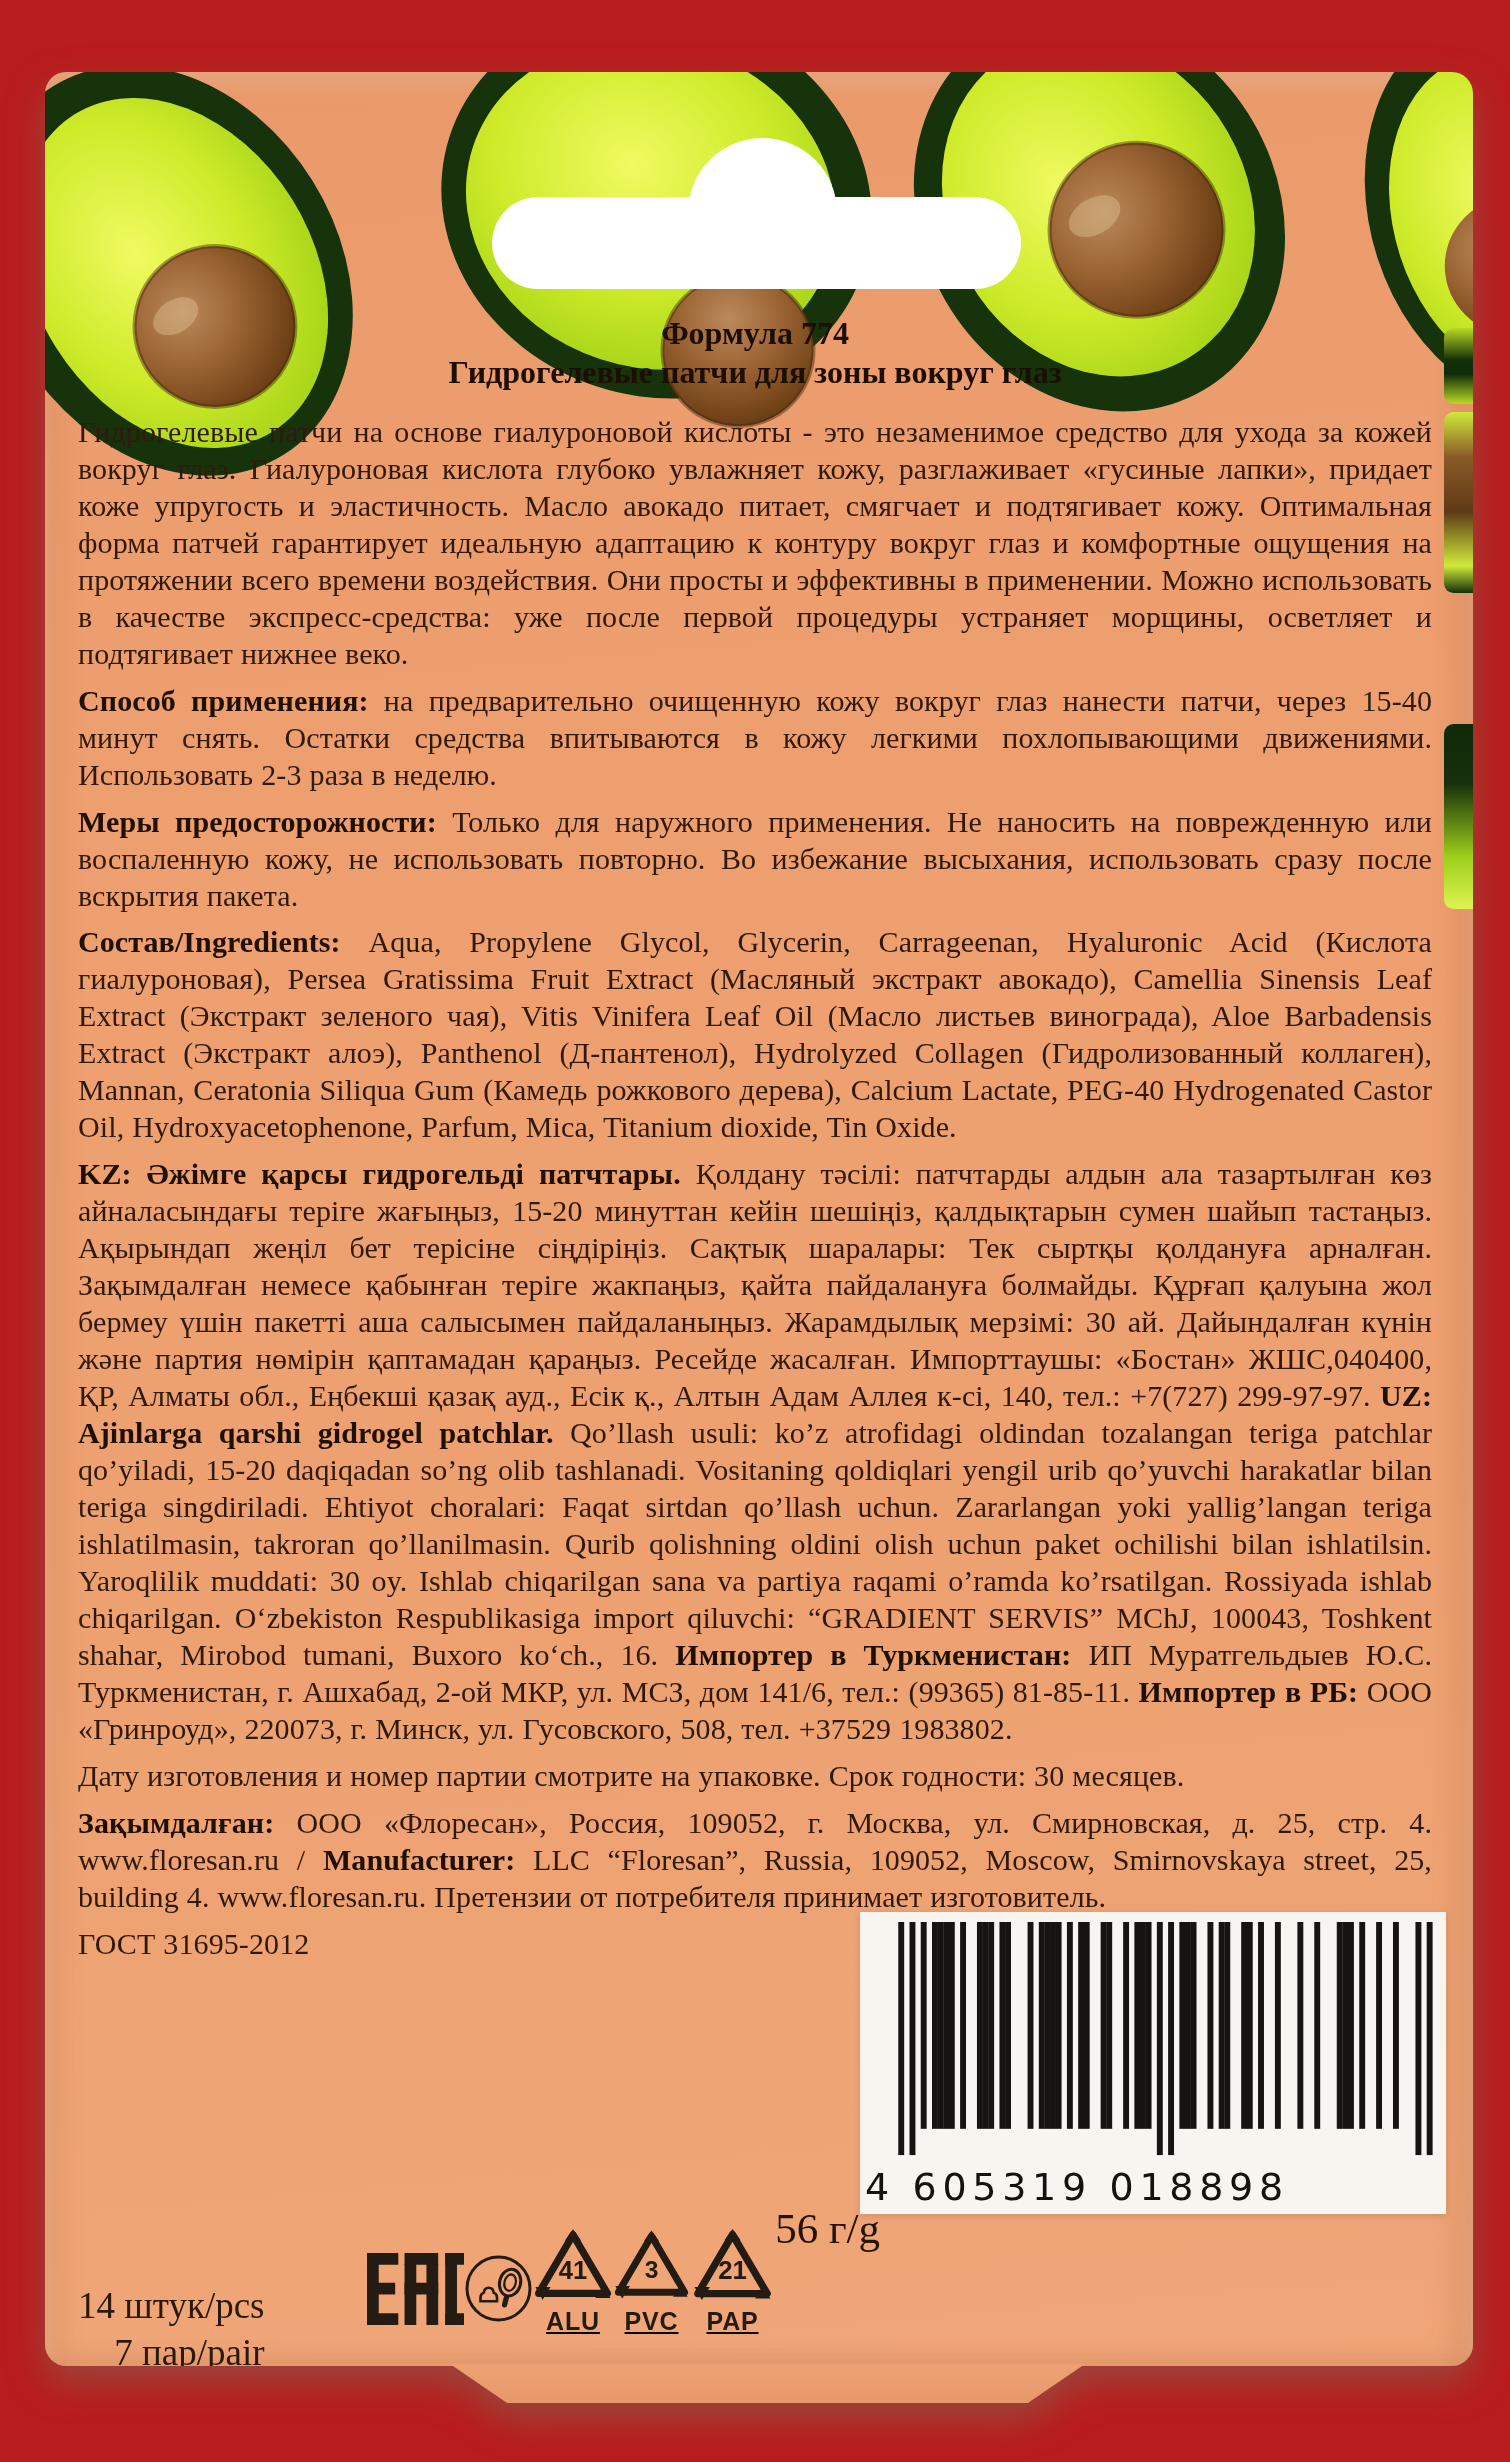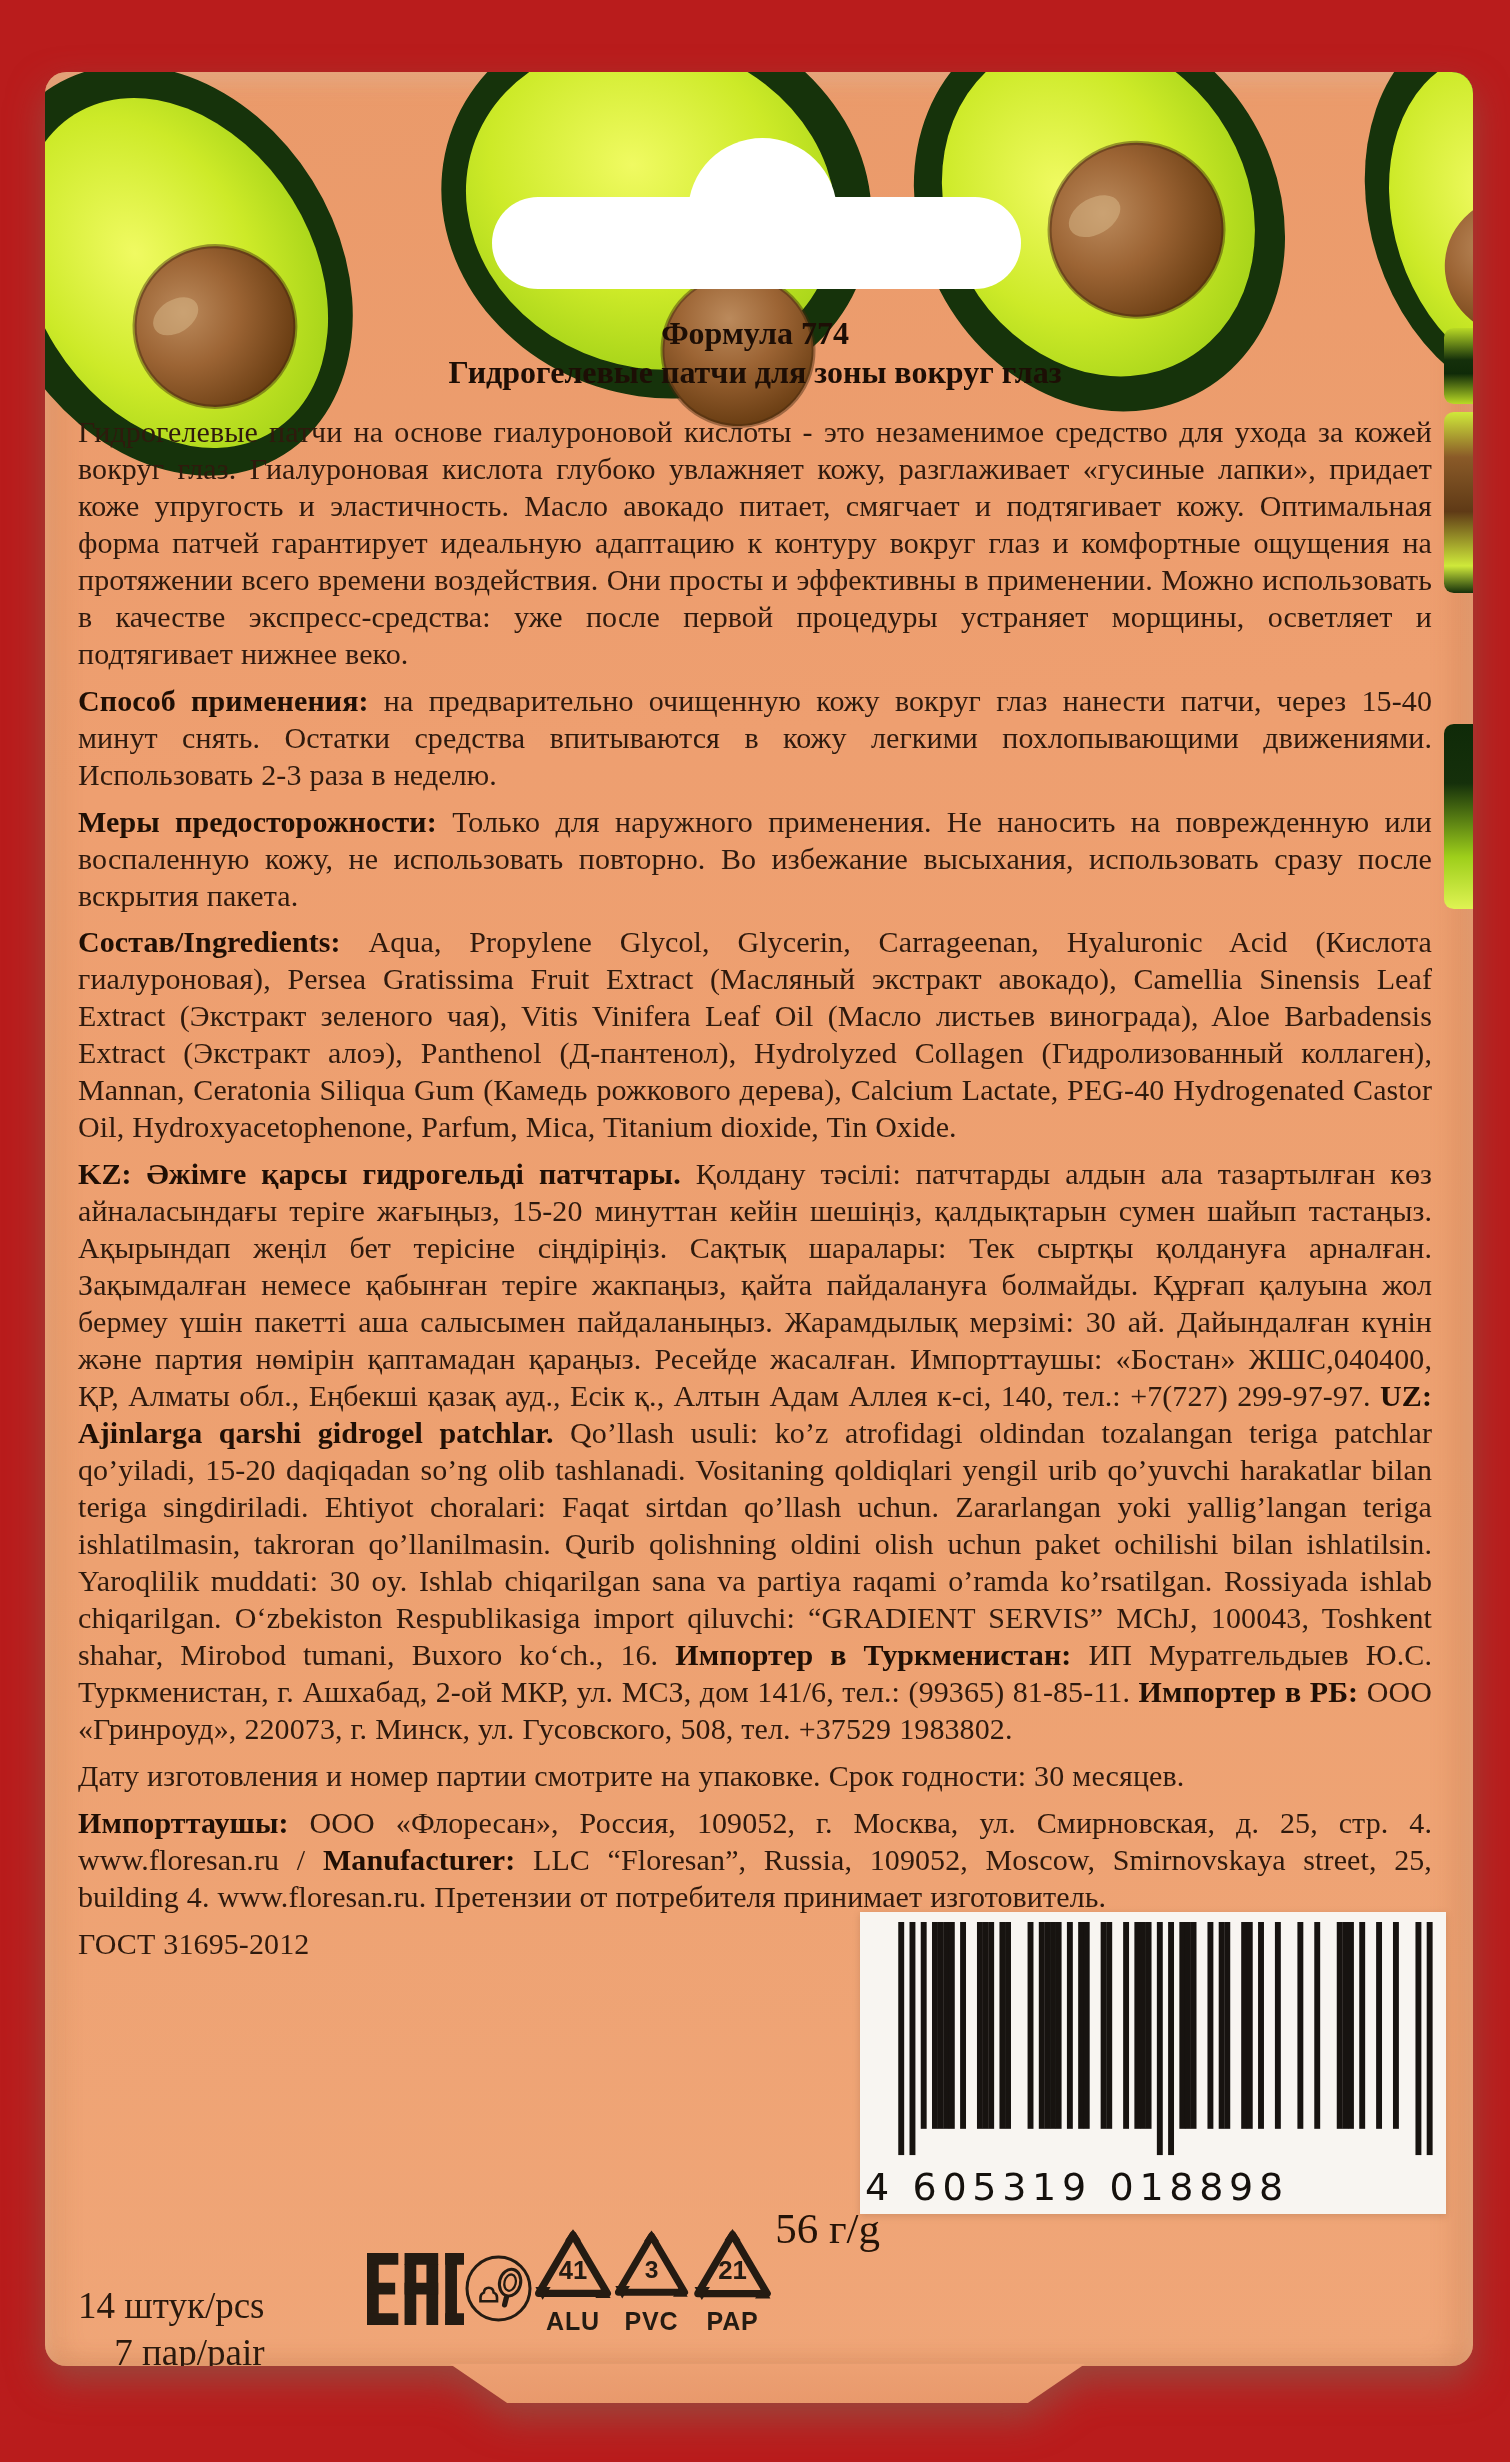--- a/index.html
+++ b/index.html
@@ -35,21 +35,21 @@
   
   .barcode{position:absolute;left:815px;top:1840px;width:586px;height:302px;background:#f8f5f1;
            border-radius:0;z-index:7;box-shadow:0 1.6px 6.6px rgba(120,80,50,.25);}
   .barcode-bars{position:absolute;left:1.6px;top:9.8px;}
   .barcode-num{position:absolute;left:4.9px;bottom:4.9px;width:579px;font-family:"DejaVu Sans",sans-serif;
                font-size:38px;letter-spacing:5.7px;color:#15110d;white-space:nowrap;}
   
   .weight{position:absolute;left:579px;top:2132px;width:256px;text-align:right;font-size:43px;
           color:#241307;z-index:4;}
   .qty{position:absolute;left:33px;top:2210px;font-size:37px;line-height:47px;color:#2a190d;z-index:4;text-align:right;}
-  .marks{position:absolute;left:322px;top:2157px;display:flex;align-items:flex-end;z-index:4;}
+  .marks{position:absolute;left:322px;top:2157px;display:flex;align-items:flex-end;z-index:4;text-decoration:underline;}
   .mark{display:flex;flex-direction:column;align-items:center;}
   .mark-label{font-family:"Liberation Sans",sans-serif;font-weight:bold;font-size:25px;
               letter-spacing:0.8px;color:#241b12;margin-top:7px;}
   .eac-box{padding-bottom:11.5px;}
   .circle-box{padding-bottom:13px;}
 </style>
 </head>
 <body>
 
 <div id="page">
@@ -113,21 +113,21 @@
 
       <div class="text-col">
         <h1 class="ttl">Формула 774</h1>
         <h2 class="ttl" style="margin-bottom:21px;">Гидрогелевые патчи для зоны вокруг глаз</h2>
         <p><span>Гидрогелевые патчи на основе гиалуроновой кислоты - это незаменимое средство для ухода за кожей вокруг глаз. Гиалуроновая кислота глубоко увлажняет кожу, разглаживает «гусиные лапки», придает коже упругость и эластичность. Масло авокадо питает, смягчает и подтягивает кожу. Оптимальная форма патчей гарантирует идеальную адаптацию к контуру вокруг глаз и комфортные ощущения на протяжении всего времени воздействия. Они просты и эффективны в применении. Можно использовать в качестве экспресс-средства: уже после первой процедуры устраняет морщины, осветляет и подтягивает нижнее веко.</span></p>
         <p><span class="b">Способ применения: </span><span>на предварительно очищенную кожу вокруг глаз нанести патчи, через 15-40 минут  снять. Остатки средства впитываются в кожу легкими похлопывающими движениями. Использовать 2-3 раза в неделю.</span></p>
         <p><span class="b">Меры предосторожности: </span><span>Только для наружного применения. Не наносить на поврежденную или воспаленную кожу, не использовать повторно. Во избежание высыхания, использовать сразу после вскрытия пакета.</span></p>
         <p><span class="b">Состав/Ingredients: </span><span>Aqua, Propylene Glycol, Glycerin, Carrageenan, Hyaluronic Acid (Кислота гиалуроновая), Persea Gratissima Fruit Extract (Масляный экстракт авокадо), Camellia Sinensis Leaf Extract (Экстракт зеленого чая), Vitis Vinifera Leaf Oil (Масло листьев винограда), Aloe Barbadensis Extract (Экстракт алоэ), Panthenol (Д-пантенол), Hydrolyzed Collagen (Гидролизованный коллаген), Mannan, Ceratonia Siliqua Gum (Камедь рожкового дерева), Calcium Lactate, PEG-40 Hydrogenated Castor Oil, Hydroxyacetophenone, Parfum, Mica, Titanium dioxide, Tin Oxide.</span></p>
         <p><span class="b">KZ: Әжімге қарсы гидрогельді патчтары. </span><span>Қолдану тәсілі: патчтарды алдын ала тазартылған көз айналасындағы теріге жағыңыз, 15-20 минуттан кейін шешіңіз, қалдықтарын сумен шайып тастаңыз. Ақырындап жеңіл бет терісіне сіңдіріңіз. Сақтық шаралары: Тек сыртқы қолдануға арналған. Зақымдалған немесе қабынған теріге жакпаңыз, қайта пайдалануға болмайды. Құрғап қалуына жол бермеу үшін пакетті аша салысымен пайдаланыңыз. Жарамдылық мерзімі: 30 ай. Дайындалған күнін және партия нөмірін қаптамадан қараңыз. Ресейде жасалған. Импорттаушы: «Бостан» ЖШС,040400, ҚР, Алматы обл., Еңбекші қазақ ауд., Есік қ., Алтын Адам Аллея  к-сі, 140, тел.: +7(727) 299-97-97. </span><span class="b">UZ: Ajinlarga qarshi gidrogel patchlar. </span><span>Qo’llash usuli: ko’z atrofidagi oldindan tozalangan teriga patchlar qo’yiladi, 15-20 daqiqadan so’ng olib tashlanadi. Vositaning qoldiqlari yengil urib qo’yuvchi harakatlar bilan teriga singdiriladi. Ehtiyot choralari: Faqat sirtdan qo’llash uchun. Zararlangan yoki yallig’langan teriga ishlatilmasin, takroran qo’llanilmasin. Qurib qolishning oldini olish uchun paket ochilishi bilan ishlatilsin. Yaroqlilik muddati: 30 oy. Ishlab chiqarilgan sana va partiya raqami o’ramda ko’rsatilgan. Rossiyada ishlab chiqarilgan. O‘zbekiston Respublikasiga import qiluvchi: “GRADIENT SERVIS” MChJ, 100043, Toshkent shahar, Mirobod tumani, Buxoro ko‘ch., 16. </span><span class="b">Импортер в Туркменистан: </span><span>ИП Муратгельдыев Ю.С. Туркменистан, г. Ашхабад, 2-ой МКР, ул. МСЗ, дом 141/6, тел.: (99365) 81-85-11. </span><span class="b">Импортер в РБ: </span><span>ООО «Гринроуд», 220073, г. Минск, ул. Гусовского,  508, тел. +37529 1983802.</span></p>
         <p><span>Дату изготовления и номер партии смотрите на упаковке.  Срок годности: 30 месяцев.</span></p>
-        <p><span class="b">Импорттаушы: </span><span>ООО «Флоресан», Россия, 109052, г. Москва, ул. Смирновская, д. 25, стр. 4. www.floresan.ru / </span><span class="b">Manufacturer: </span><span>LLC “Floresan”, Russia, 109052, Moscow, Smirnovskaya street, 25, building 4. www.floresan.ru. Претензии от потребителя принимает изготовитель.</span></p>
+        <p><span class="b">Зақымдалған: </span><span>ООО «Флоресан», Россия, 109052, г. Москва, ул. Смирновская, д. 25, стр. 4. www.floresan.ru / </span><span class="b">Manufacturer: </span><span>LLC “Floresan”, Russia, 109052, Moscow, Smirnovskaya street, 25, building 4. www.floresan.ru. Претензии от потребителя принимает изготовитель.</span></p>
         <p style="text-align:left;"><span>ГОСТ 31695-2012</span></p>
       </div>
 
       <div class="weight">56 г/g</div>
 
       <div class="qty">
         <div>14 штук/pcs</div>
         <div>7 пар/pair</div>
       </div>
 

